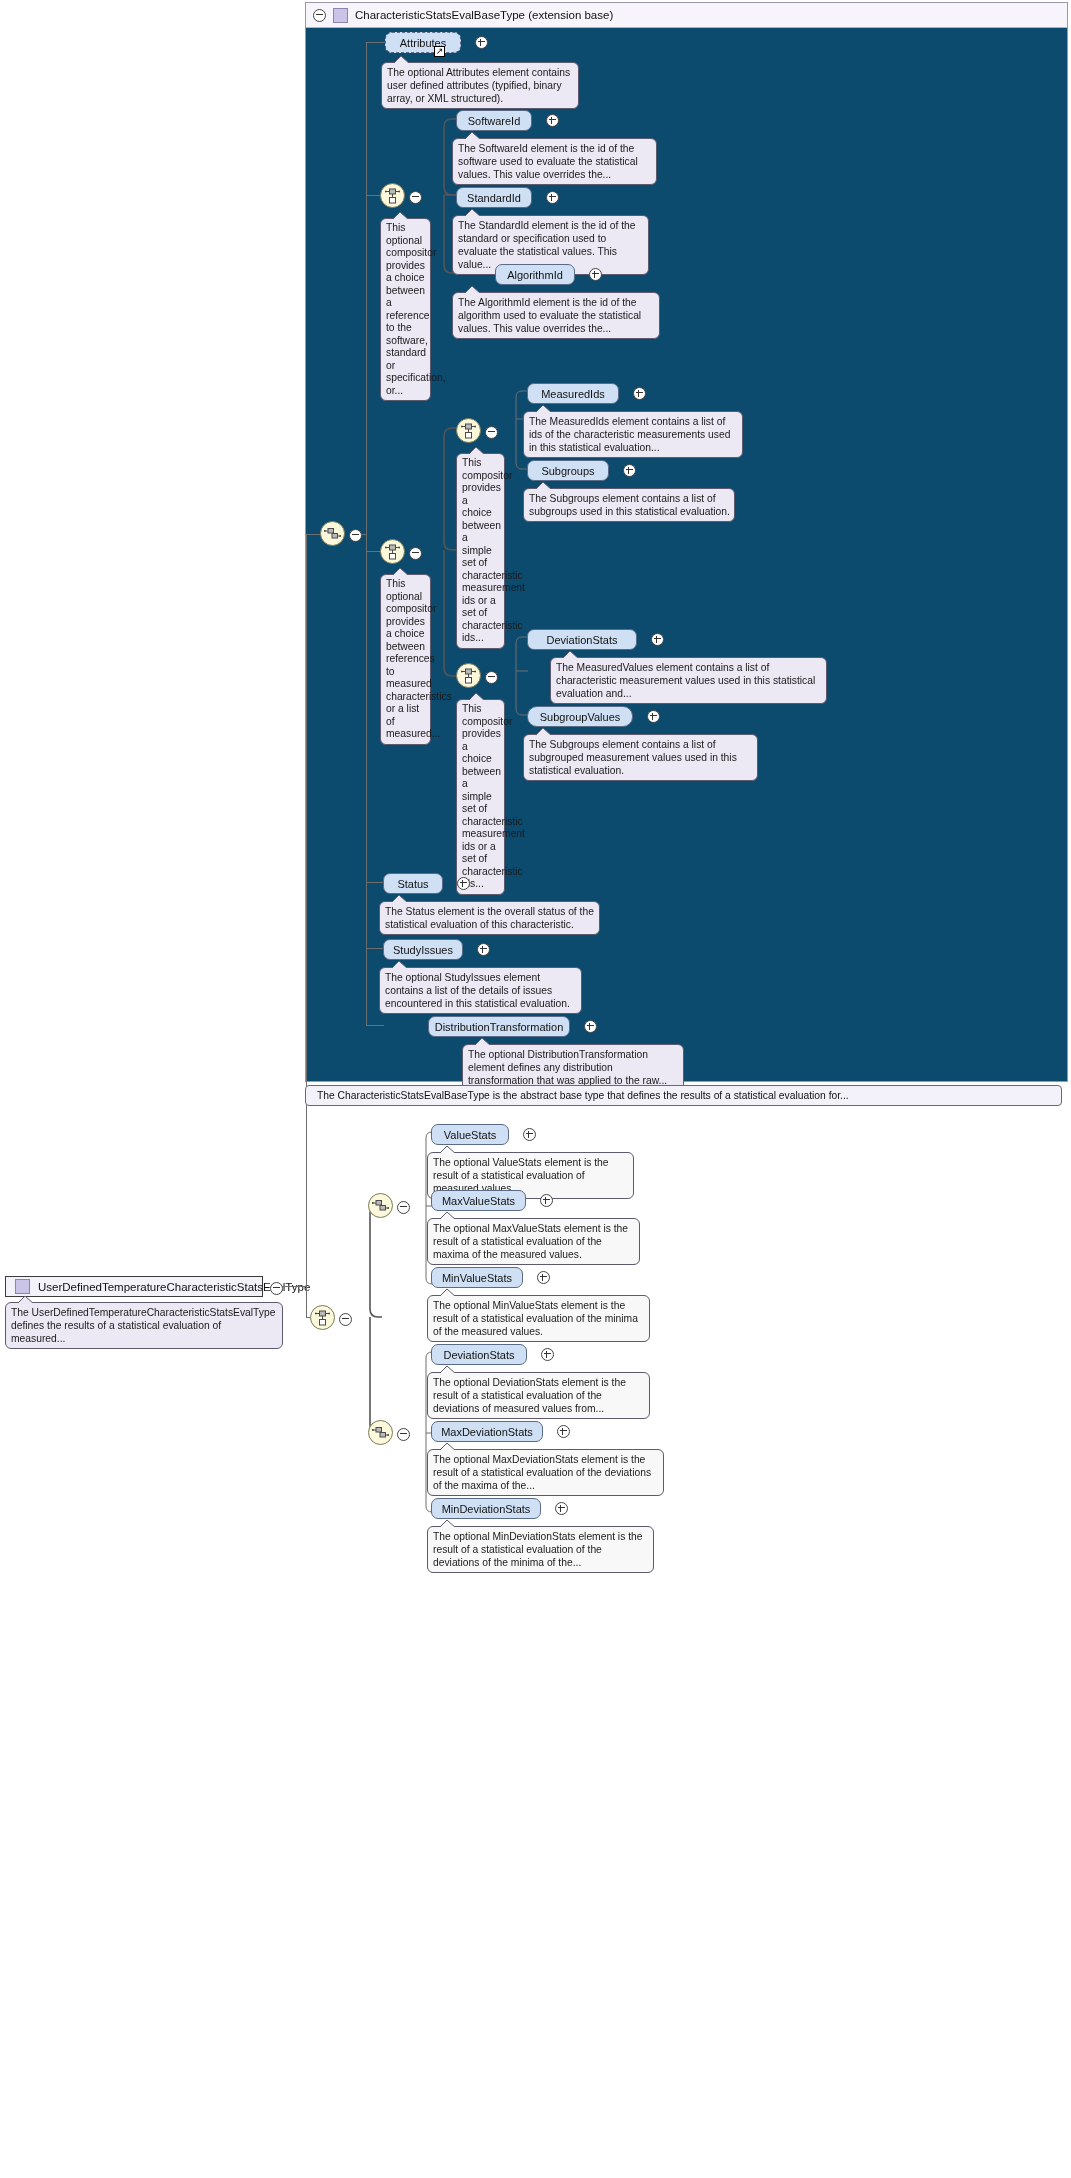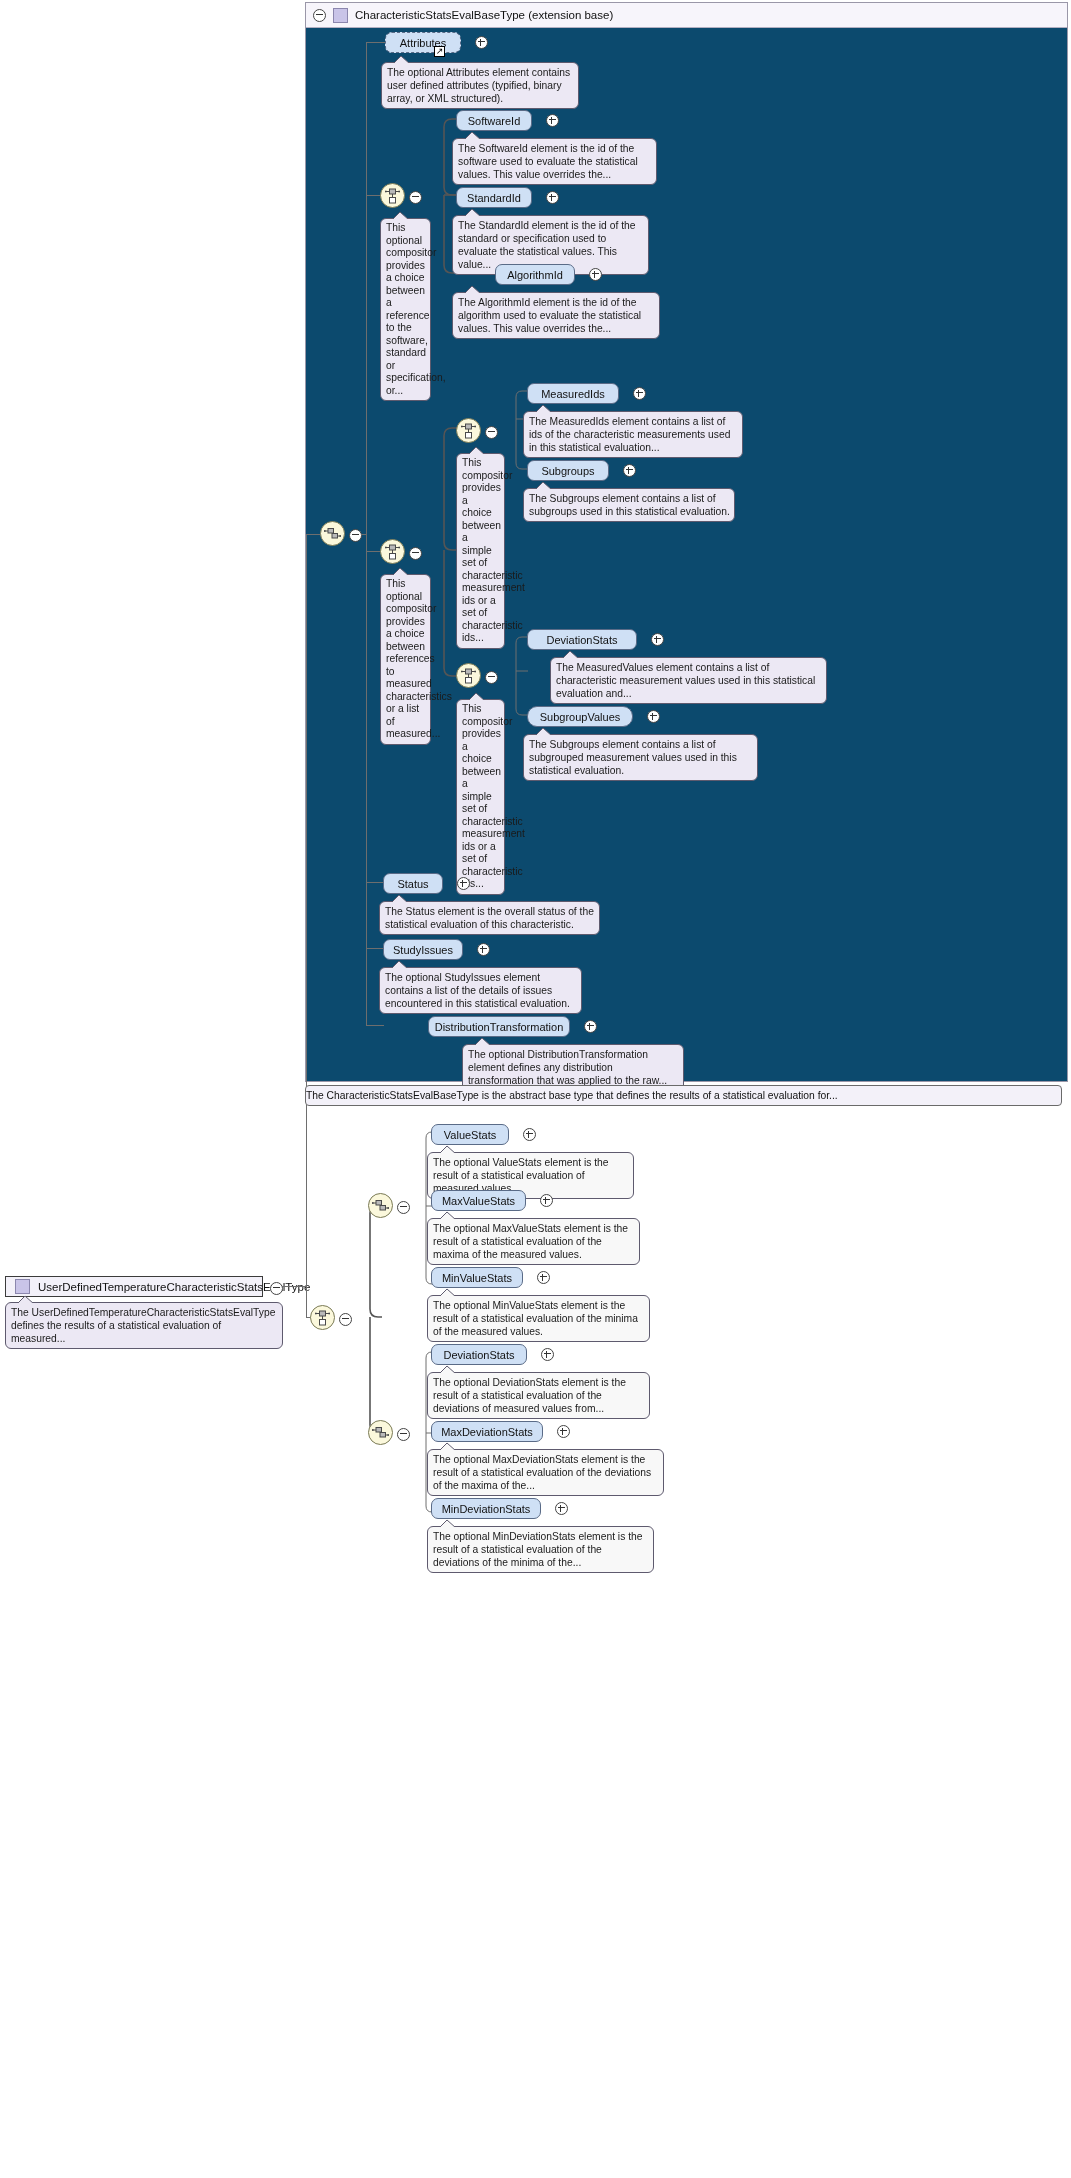--- a/index.html
+++ b/index.html
@@ -85,21 +85,21 @@
   svg.conn.thick path{stroke:#555;stroke-width:1.6;}
 
   
   .extbadge{
     position:absolute;width:11px;height:11px;background:#fff;border:1px solid #000;
     display:flex;align-items:center;justify-content:center;font-size:9px;line-height:9px;
   }
 
   .bottomnote{
     background:#f3f1f9;border:1px solid #6a6a6a;border-radius:4px;
-    font-size:10.3px;line-height:13px;padding:3px 0;color:#111;
+    font-size:10.3px;line-height:13px;padding:3px 11px;color:#111;
   }
 </style>
 </head>
 <body>
 
 <div class="abs basepanel" style="left:305px;top:2px;width:763px;height:1080px;">
   <div class="basepanel-hdr">
     <span class="circ"></span>
     <span class="swatch"></span>
     <span class="basepanel-title">CharacteristicStatsEvalBaseType (extension base)</span>

